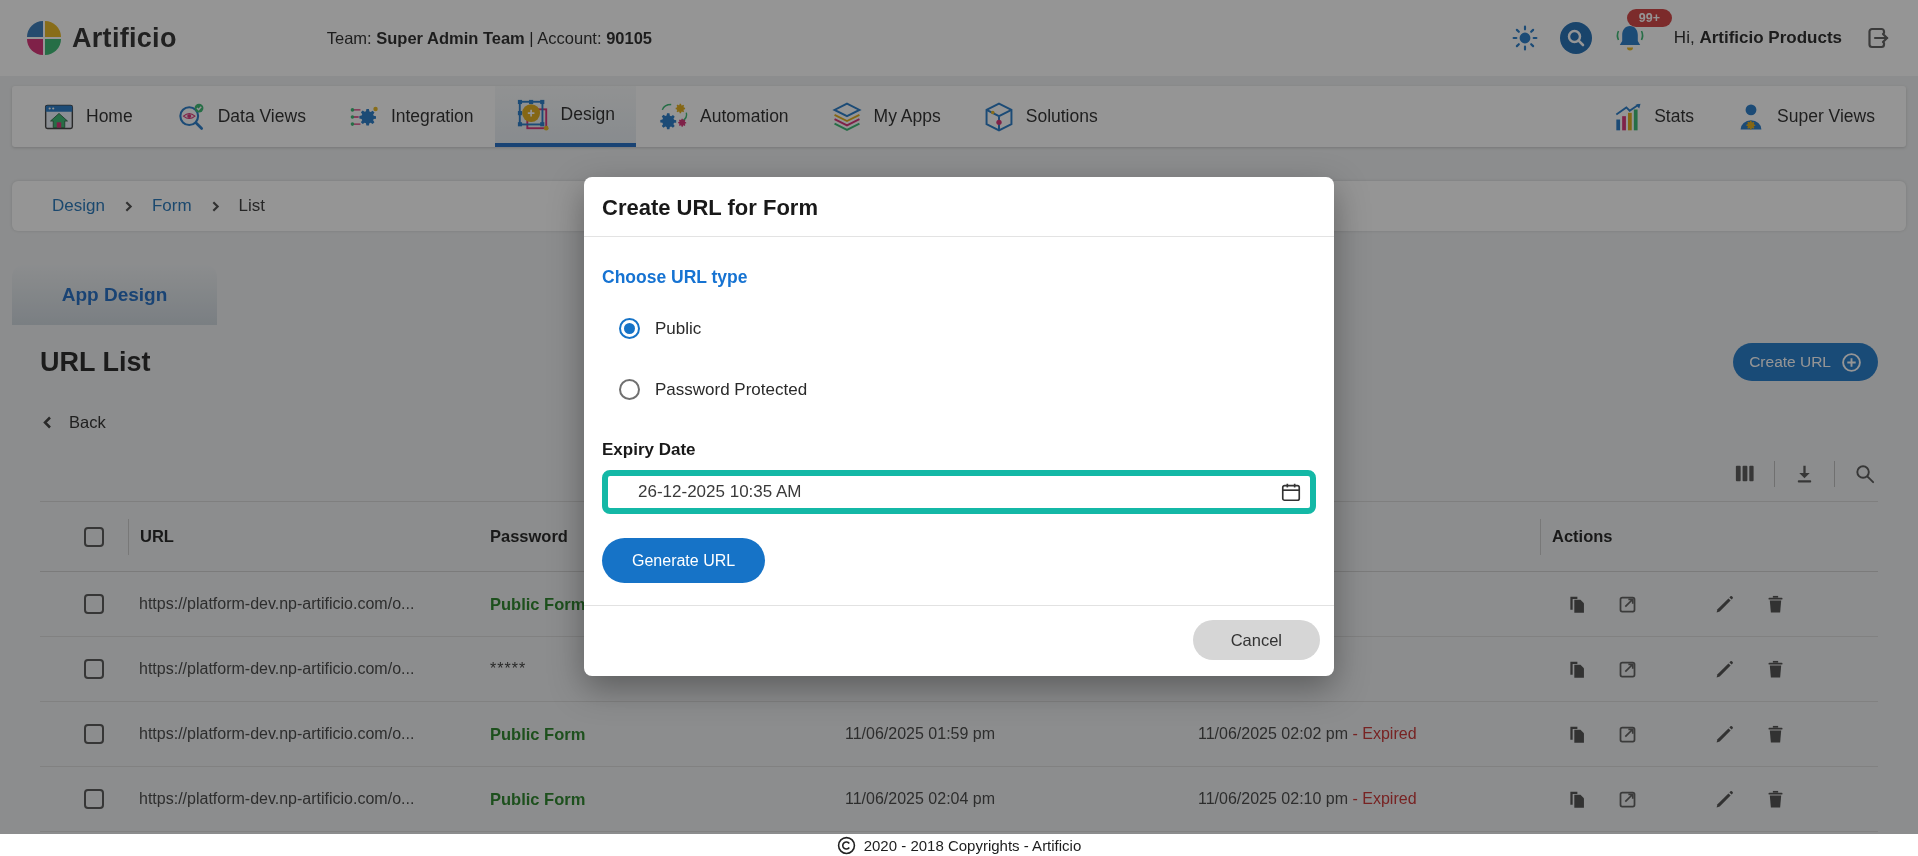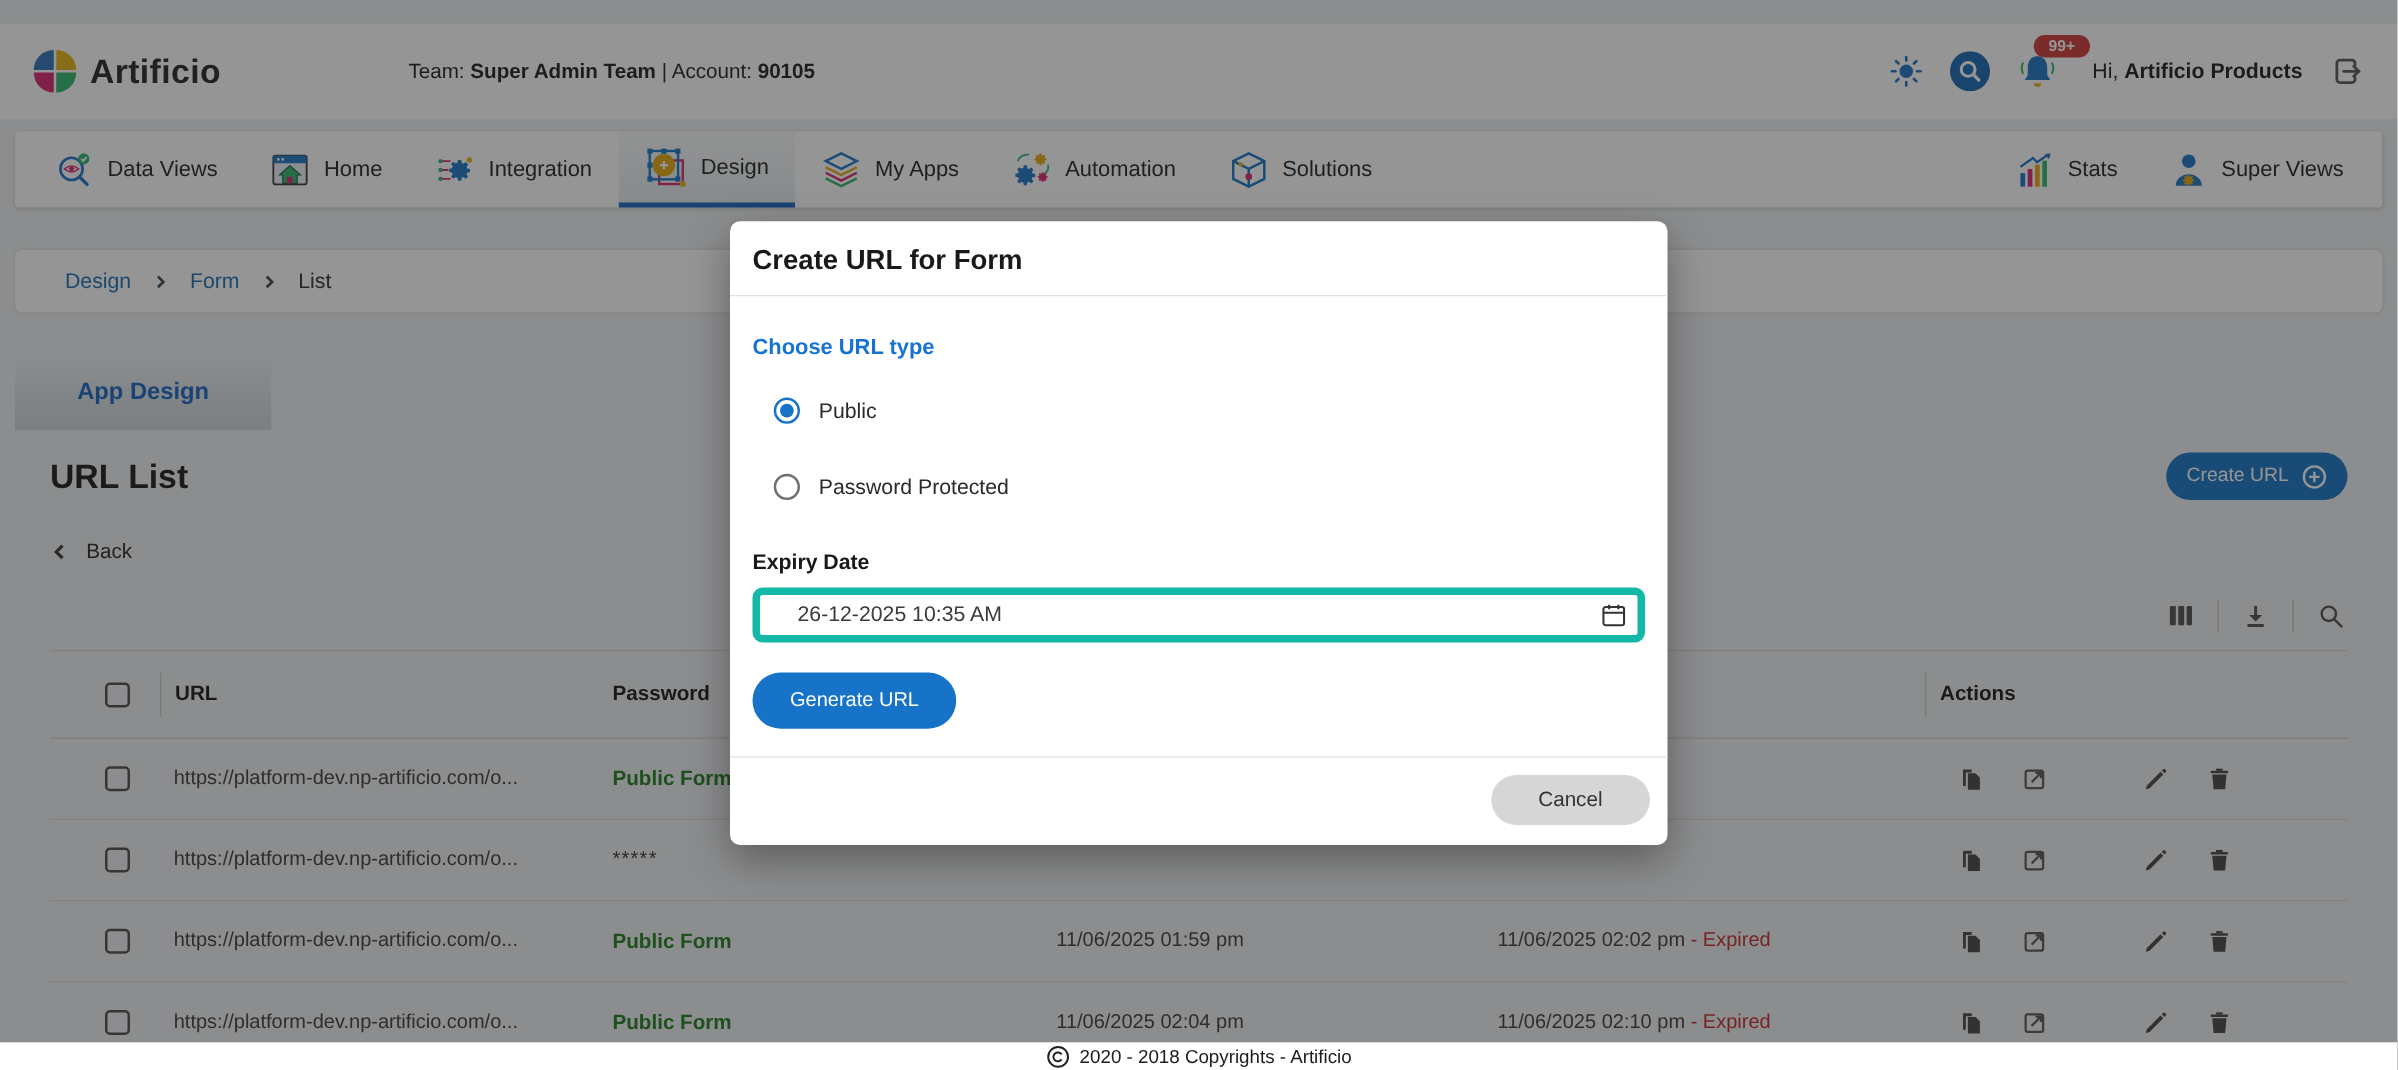--- a/index.html
+++ b/index.html
@@ -1,20 +1,20 @@
 <!DOCTYPE html>
 <html><head>
 <meta charset="utf-8">
 <style>
   * { margin:0; padding:0; box-sizing:border-box; }
   body { font-family:"Liberation Sans", sans-serif; background:#eef0f1; }
   .page { position:relative; width:1918px; height:856px; background:#eef0f1; overflow:hidden; }
 
   
-  .app-header { height:76px; background:#fff; display:flex; align-items:center; padding:0 26px;margin-top:19px; }
+  .app-header { height:76px; background:#fff; display:flex; align-items:center; padding:0 26px; }
   .brand { display:flex; align-items:center; gap:10px; }
   .brand-name { font-size:27px; font-weight:800; color:#252525; letter-spacing:.3px; }
   .team-info { margin-left:150px; font-size:16.5px; color:#1e1e1e; }
   .header-right { margin-left:auto; display:flex; align-items:center; gap:22px; }
   .icon-plain { background:none; border:none; cursor:pointer; display:flex; align-items:center; }
   .bell-wrap { position:relative; margin-right:6px; }
   .badge { position:absolute; top:-13px; left:13px; background:#d03737; color:#fff; font-size:12.5px;
            font-weight:700; padding:2px 12px; border-radius:11px; }
   .greeting { font-size:17px; color:#1b1b1b; }
 
@@ -160,39 +160,39 @@
           <path d="M11 14 h12"></path>
             <path d="M19 10 l4 4 -4 4"></path>
         </svg>
       </button>
     </div>
   </div>
 
   <div class="nav-bar">
     <div class="nav-item">
       <svg width="32" height="32" viewBox="0 0 36 36">
+        <rect x="3" y="5" width="30" height="26" rx="2" fill="#eaf2fb" stroke="#333" stroke-width="1.6"></rect>
+        <path d="M3 7 a2 2 0 0 1 2-2 h26 a2 2 0 0 1 2 2 v5 H3z" fill="#1b74c5"></path>
+        <circle cx="7.5" cy="8.5" r="1.2" fill="#fff"></circle>
+          <circle cx="11.5" cy="8.5" r="1.2" fill="#fff"></circle>
+        <path d="M18 14 l9.5 8.5 h-3 v7.5 h-13 v-7.5 h-3 z" fill="#2fb56b" stroke="#235c38" stroke-width="1"></path>
+        <rect x="15.5" y="24" width="5" height="6" fill="#d6246e"></rect>
+      </svg>
+      <span>Home</span>
+    </div>
+    <div class="nav-item">
+      <svg width="32" height="32" viewBox="0 0 36 36">
         <circle cx="16" cy="17" r="10" fill="none" stroke="#1b74c5" stroke-width="2.4"></circle>
         <line x1="23.5" y1="24.5" x2="30" y2="31" stroke="#1b74c5" stroke-width="3" stroke-linecap="round"></line>
         <path d="M9.5 17 q6.5 -5.5 13 0 q-6.5 5.5 -13 0z" fill="#fce4ec" stroke="#d6246e" stroke-width="1.2"></path>
         <circle cx="16" cy="17" r="2.2" fill="#d6246e"></circle>
         <circle cx="27" cy="8" r="5" fill="#2fb56b"></circle>
         <path d="M24.7 8 l1.8 1.8 3-3.4" stroke="#fff" stroke-width="1.6" fill="none"></path>
       </svg>
       <span>Data Views</span>
-    </div>
-    <div class="nav-item">
-      <svg width="32" height="32" viewBox="0 0 36 36">
-        <rect x="3" y="5" width="30" height="26" rx="2" fill="#eaf2fb" stroke="#333" stroke-width="1.6"></rect>
-        <path d="M3 7 a2 2 0 0 1 2-2 h26 a2 2 0 0 1 2 2 v5 H3z" fill="#1b74c5"></path>
-        <circle cx="7.5" cy="8.5" r="1.2" fill="#fff"></circle>
-          <circle cx="11.5" cy="8.5" r="1.2" fill="#fff"></circle>
-        <path d="M18 14 l9.5 8.5 h-3 v7.5 h-13 v-7.5 h-3 z" fill="#2fb56b" stroke="#235c38" stroke-width="1"></path>
-        <rect x="15.5" y="24" width="5" height="6" fill="#d6246e"></rect>
-      </svg>
-      <span>Home</span>
     </div>
     <div class="nav-item">
       <svg width="32" height="32" viewBox="0 0 36 36">
         <g stroke="#d6246e" fill="none" stroke-width="1.6">
             <path d="M5 10 h9 M5 18 h7 M5 26 h9"></path>
           </g>
         <g fill="#2fb56b">
             <circle cx="5" cy="10" r="2"></circle>
             <circle cx="5" cy="18" r="2"></circle>
             <circle cx="5" cy="26" r="2"></circle>
@@ -214,37 +214,37 @@
             <rect x="25.6" y="2" width="4.4" height="4.4"></rect>
           <rect x="2" y="25.6" width="4.4" height="4.4"></rect>
             <rect x="25.6" y="25.6" width="4.4" height="4.4"></rect>
           <rect x="13.8" y="2" width="4.4" height="4.4"></rect>
             <rect x="2" y="13.8" width="4.4" height="4.4"></rect>
         </g>
       </svg>
       <span>Design</span>
     </div>
     <div class="nav-item">
-      <svg width="32" height="32" viewBox="0 0 36 36" fill="none" stroke-width="2.2">
-        <path d="M18 3 L32 10 18 17 4 10Z" stroke="#1b74c5"></path>
-        <path d="M4 15.5 l14 7 14-7" stroke="#e0a90c"></path>
-        <path d="M4 20.5 l14 7 14-7" stroke="#d6246e"></path>
-        <path d="M4 25.5 l14 7 14-7" stroke="#2fb56b"></path>
-      </svg>
-      <span>My Apps</span>
-    </div>
-    <div class="nav-item">
       <svg width="32" height="32" viewBox="0 0 36 36">
         <path d="M6 10 q2 -6 10 -6" stroke="#2fb56b" fill="none" stroke-width="1.6"></path>
         <path d="M33 13 q1.5 6 -4.5 9.5" stroke="#2fb56b" fill="none" stroke-width="1.6"></path>
         <use href="#gear" x="2" y="12" width="22" height="22" fill="#1b74c5"></use>
         <use href="#gear" x="20" y="2" width="13" height="13" fill="#e0a90c"></use>
         <use href="#gear" x="23" y="19" width="11" height="11" fill="#d6246e"></use>
       </svg>
       <span>Automation</span>
+    </div>
+    <div class="nav-item">
+      <svg width="32" height="32" viewBox="0 0 36 36" fill="none" stroke-width="2.2">
+        <path d="M18 3 L32 10 18 17 4 10Z" stroke="#1b74c5"></path>
+        <path d="M4 15.5 l14 7 14-7" stroke="#e0a90c"></path>
+        <path d="M4 20.5 l14 7 14-7" stroke="#d6246e"></path>
+        <path d="M4 25.5 l14 7 14-7" stroke="#2fb56b"></path>
+      </svg>
+      <span>My Apps</span>
     </div>
     <div class="nav-item">
       <svg width="32" height="32" viewBox="0 0 36 36">
         <path d="M18 3 L32 10 v16 L18 33 4 26 V10Z" fill="none" stroke="#1b74c5" stroke-width="2.2"></path>
         <path d="M4 10 l14 7 14-7 M18 17 v16" stroke="#1b74c5" stroke-width="2.2" fill="none"></path>
         <circle cx="18" cy="24" r="3" fill="#d6246e"></circle>
         <circle cx="11" cy="13" r="2" fill="#e7b416"></circle>
       </svg>
       <span>Solutions</span>
     </div>

